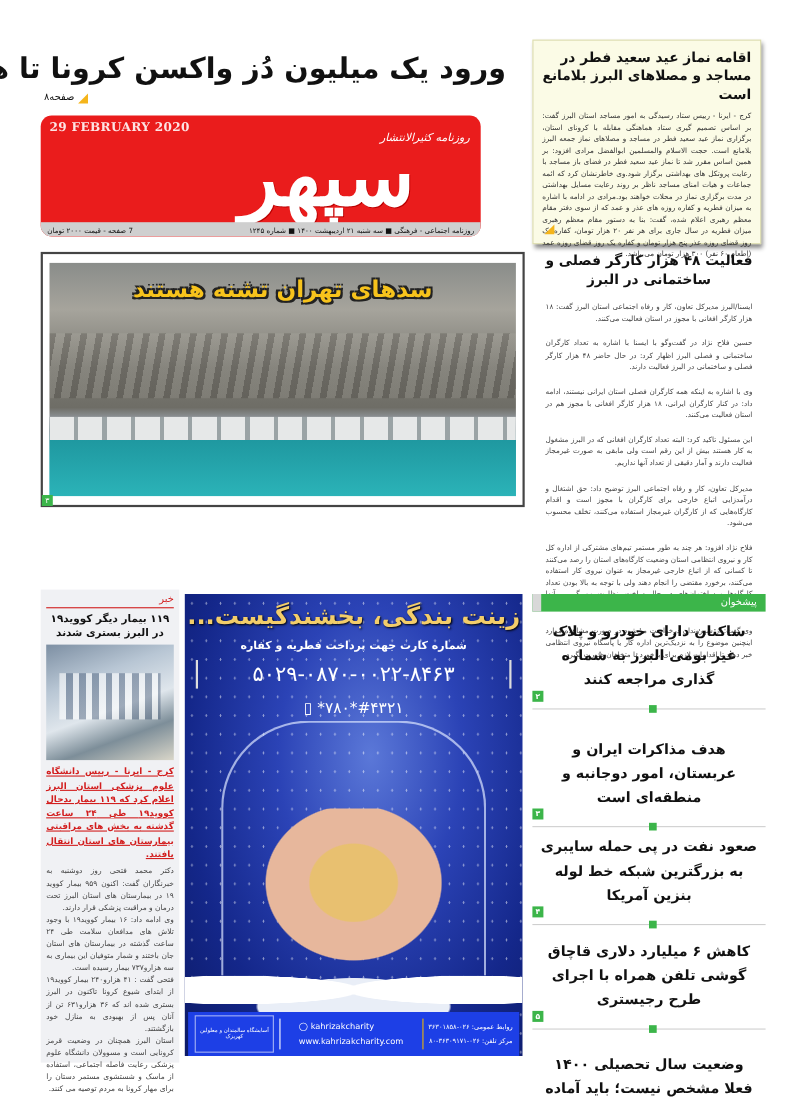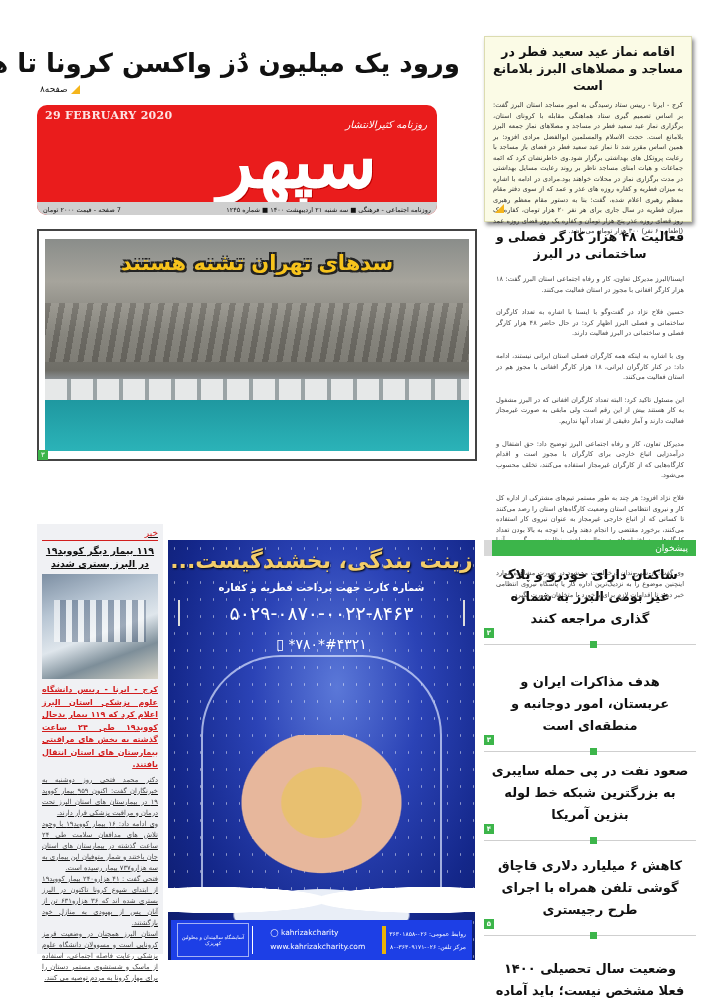--- a/index.html
+++ b/index.html
@@ -9,54 +9,54 @@
   .page-ref { left: 40px; top: 84px; font-size: 9px; direction: rtl; display: flex; align-items: center; gap: 3px; }
   .tri { width: 0; height: 0; border-left: 9px solid transparent; border-bottom: 9px solid #f5b51b; display: inline-block; }
   .masthead { left: 37px; top: 105px; width: 400px; height: 110px; background: #ea1c1c; border-radius: 10px; overflow: hidden; }
   .mast-date { position: absolute; left: 8px; top: 4px; color: #fde4e4; font-family: "DejaVu Serif", serif; font-weight: bold; font-size: 11px; letter-spacing: 0.3px; }
   .mast-sub { position: absolute; right: 10px; top: 14px; color: #fff; font-style: italic; font-family: "DejaVu Serif", serif; font-size: 10px; direction: rtl; }
   .mast-logo { position: absolute; left: 20px; right: 60px; top: 6px; text-align: right; color: #fff; font-family: "DejaVu Serif", serif; font-weight: bold; font-size: 74px; line-height: 100px; direction: rtl; text-shadow: 1px 1px 0 #b00; }
   .mast-bar { position: absolute; left: 0; right: 0; bottom: 0; height: 13px; background: #cfcfcf; }
   .mast-issue { position: absolute; right: 6px; bottom: 1px; font-size: 6.5px; direction: rtl; color: #111; }
   .mast-price { position: absolute; left: 6px; bottom: 1px; font-size: 6.5px; direction: rtl; color: #111; }
   .top-box { left: 484px; top: 36px; width: 208px; height: 186px; background: #fbfbe6; border: 1px solid #dcdcb0; box-shadow: 2px 3px 4px #888; padding: 6px 8px; box-sizing: border-box; }
-  .top-box h2 { margin: 0 0 6px 0; font-size: 12.5px; line-height: 17px; text-align: center; direction: rtl; font-weight: bold; }
+  .top-box h2 { margin: 0 0 6px 0; font-size: 12.5px; line-height: 17px; text-align: right; direction: rtl; font-weight: bold; }
   .top-box p { margin: 0; font-size: 6.6px; line-height: 10.5px; text-align: justify; direction: rtl; color: #333; }
   .top-box .tri { position: absolute; left: 10px; bottom: 8px; }
   .worker { left: 484px; top: 228px; width: 212px; }
   .worker h2 { margin: 0; font-size: 12.5px; line-height: 17px; text-align: center; direction: rtl; }
   .worker .body { margin-top: 8px; font-size: 6.6px; line-height: 10.6px; text-align: justify; direction: rtl; color: #444; }
   .worker .body p { margin: 12px; }
   .photo-frame { left: 37px; top: 229px; width: 440px; height: 232px; border: 2px solid #444; box-sizing: border-box; background: #fff; }
   .photo { position: absolute; left: 6px; top: 8px; right: 6px; bottom: 8px; background: linear-gradient(180deg, #8a8d8a 0%, #a6a49c 20%, #7b7a73 45%, #6e6d66 62%, #8a8f92 66%, #3b5962 72%, #1f9ba3 80%, #2db6bc 100%); overflow: hidden; }
   .photo .rock1 { position: absolute; left: 0; right: 0; top: 30%; height: 28%; background: repeating-linear-gradient(100deg, rgba(60,55,50,0.25) 0 6px, rgba(200,195,185,0.15) 6px 14px); }
   .photo .dam { position: absolute; left: 0; right: 0; top: 66%; height: 10%; background: repeating-linear-gradient(90deg, #e6e8e8 0 22px, #9aa3a5 22px 26px); }
   .photo .water { position: absolute; left: 0; right: 0; top: 76%; bottom: 0; background: linear-gradient(180deg, #1f98a0, #2bb3b8); }
   .photo-title { position: absolute; left: 0; right: 0; top: 12px; text-align: center; direction: rtl; font-weight: bold; font-size: 21px; color: #f7c31c; text-shadow: -2px -2px 0 #222, 2px -2px 0 #222, -2px 2px 0 #222, 2px 2px 0 #222; }
   .pagenum { width: 10px; height: 10px; background: #3cb54a; color: #fff; font-size: 7px; line-height: 10px; text-align: center; display: inline-block; }
   .photo-num { position: absolute; left: -1px; bottom: -1px; }
-  .news { left: 37px; top: 524px; width: 126px; height: 430px; background: #f0f1f4; box-sizing: border-box; padding: 4px 5px; text-decoration: underline; }
+  .news { left: 37px; top: 536px; width: 126px; height: 430px; background: #f0f1f4; box-sizing: border-box; padding: 4px 5px; }
   .news .kicker { text-align: right; direction: rtl; color: #d21e1e; font-size: 9px; border-bottom: 1px solid #d21e1e; padding-bottom: 2px; }
   .news h3 { margin: 3px 0 4px; font-size: 9.5px; line-height: 13px; text-align: center; direction: rtl; }
   .news .nphoto { height: 105px; background: linear-gradient(160deg, #7d8fa3 0%, #b8c6d4 30%, #dfe6ec 55%, #7d8e99 75%, #d9d6c9 100%); position: relative; }
   .news .nphoto:after { content: ""; position: absolute; left: 10%; right: 10%; top: 25%; height: 40%; background: repeating-linear-gradient(90deg, rgba(255,255,255,0.6) 0 6px, rgba(60,80,110,0.4) 6px 12px); }
   .news .lead { margin: 5px 0 3px; font-size: 8px; line-height: 12.5px; color: #d21e1e; text-decoration: underline; direction: rtl; text-align: justify; font-weight: bold; }
   .news p { margin: 0; font-size: 6.8px; line-height: 11px; direction: rtl; text-align: justify; color: #444; }
   .ad { left: 168px; top: 540px; width: 307px; height: 420px; background: radial-gradient(ellipse at 55% 35%, #5b78d8 0%, #2b43b6 35%, #14278a 70%, #0c1a66 100%); overflow: hidden; }
   .ad .stars { position: absolute; inset: 0; background-image: radial-gradient(#ffffff 0.7px, transparent 1px); background-size: 13px 17px; opacity: 0.5; }
   .ad-title { position: absolute; left: 0; right: 0; top: 8px; text-align: center; direction: rtl; color: #f3cd6a; font-weight: bold; font-size: 22px; text-shadow: 1px 1px 2px #000; }
   .ad-sub { position: absolute; left: 0; right: 0; top: 42px; text-align: center; direction: rtl; color: #fff; font-size: 10px; font-weight: bold; }
   .ad-card { position: absolute; left: 10px; right: 10px; top: 60px; text-align: center; color: #fff; font-size: 19px; letter-spacing: 1px; border-left: 2px solid #ddd; border-right: 2px solid #ddd; padding: 2px 0; direction: ltr; }
   .ad-ussd { position: absolute; left: 0; right: 0; top: 96px; text-align: center; color: #fff; font-size: 14px; direction: rtl; }
   .ad-arch { position: absolute; left: 33px; right: 33px; top: 115px; height: 230px; border: 2px solid rgba(220,230,255,0.7); border-radius: 80px 80px 0 0; border-bottom: none; }
   .ad-hands { position: absolute; left: 60px; right: 60px; top: 195px; height: 150px; background: radial-gradient(ellipse at 50% 45%, #e8c070 0 30%, #e7b79c 31% 60%, transparent 61%); }
   .ad-clouds { position: absolute; left: 0; right: 0; top: 330px; height: 50px; background: radial-gradient(ellipse at 15% 60%, #fff 0 30%, transparent 31%), radial-gradient(ellipse at 85% 60%, #fff 0 30%, transparent 31%), radial-gradient(ellipse at 50% 90%, #e9eef7 0 40%, transparent 41%); }
   .ad-footer { position: absolute; left: 3px; right: 3px; top: 380px; height: 40px; background: #1d3fe6; color: #fff; display: flex; align-items: center; justify-content: space-between; padding: 0 6px; box-sizing: border-box; }
   .ad-footer .logo { width: 70px; height: 32px; border: 1px solid rgba(255,255,255,0.6); font-size: 5px; display: flex; align-items: center; justify-content: center; text-align: center; direction: rtl; }
-  .ad-footer .web { font-size: 7.5px; line-height: 14px; border-left: 1px solid #fff; border-right: 4px solid #eab308; padding: 0 17px; }
+  .ad-footer .web { font-size: 7.5px; line-height: 14px; border-left: 1px solid #fff; border-right: 1px solid #eab308; padding: 0 17px; }
   .ad-footer .phones { font-size: 6px; line-height: 13px; direction: rtl; text-align: right; }
   .pishkhan { left: 484px; top: 540px; width: 212px; }
   .pk-head { height: 16px; background: #3cb54a; color: #fff; font-size: 9px; line-height: 16px; direction: rtl; text-align: right; padding-right: 8px; position: relative; }
   .pk-head:after { content: ""; position: absolute; left: 0; top: 0; width: 8px; height: 16px; background: #d8d8d8; }
   .pk-item { position: relative; text-align: center; direction: rtl; font-weight: bold; font-size: 13px; line-height: 22px; padding: 8px 6px 14px; }
   .pk-item .pagenum { position: absolute; left: 0; bottom: 6px; }
   .pk-sep { height: 1px; background: #cfcfcf; position: relative; }
   .pk-sep:after { content: ""; position: absolute; left: 50%; top: -3px; width: 7px; height: 7px; background: #3cb54a; }
 </style>
 </head>

